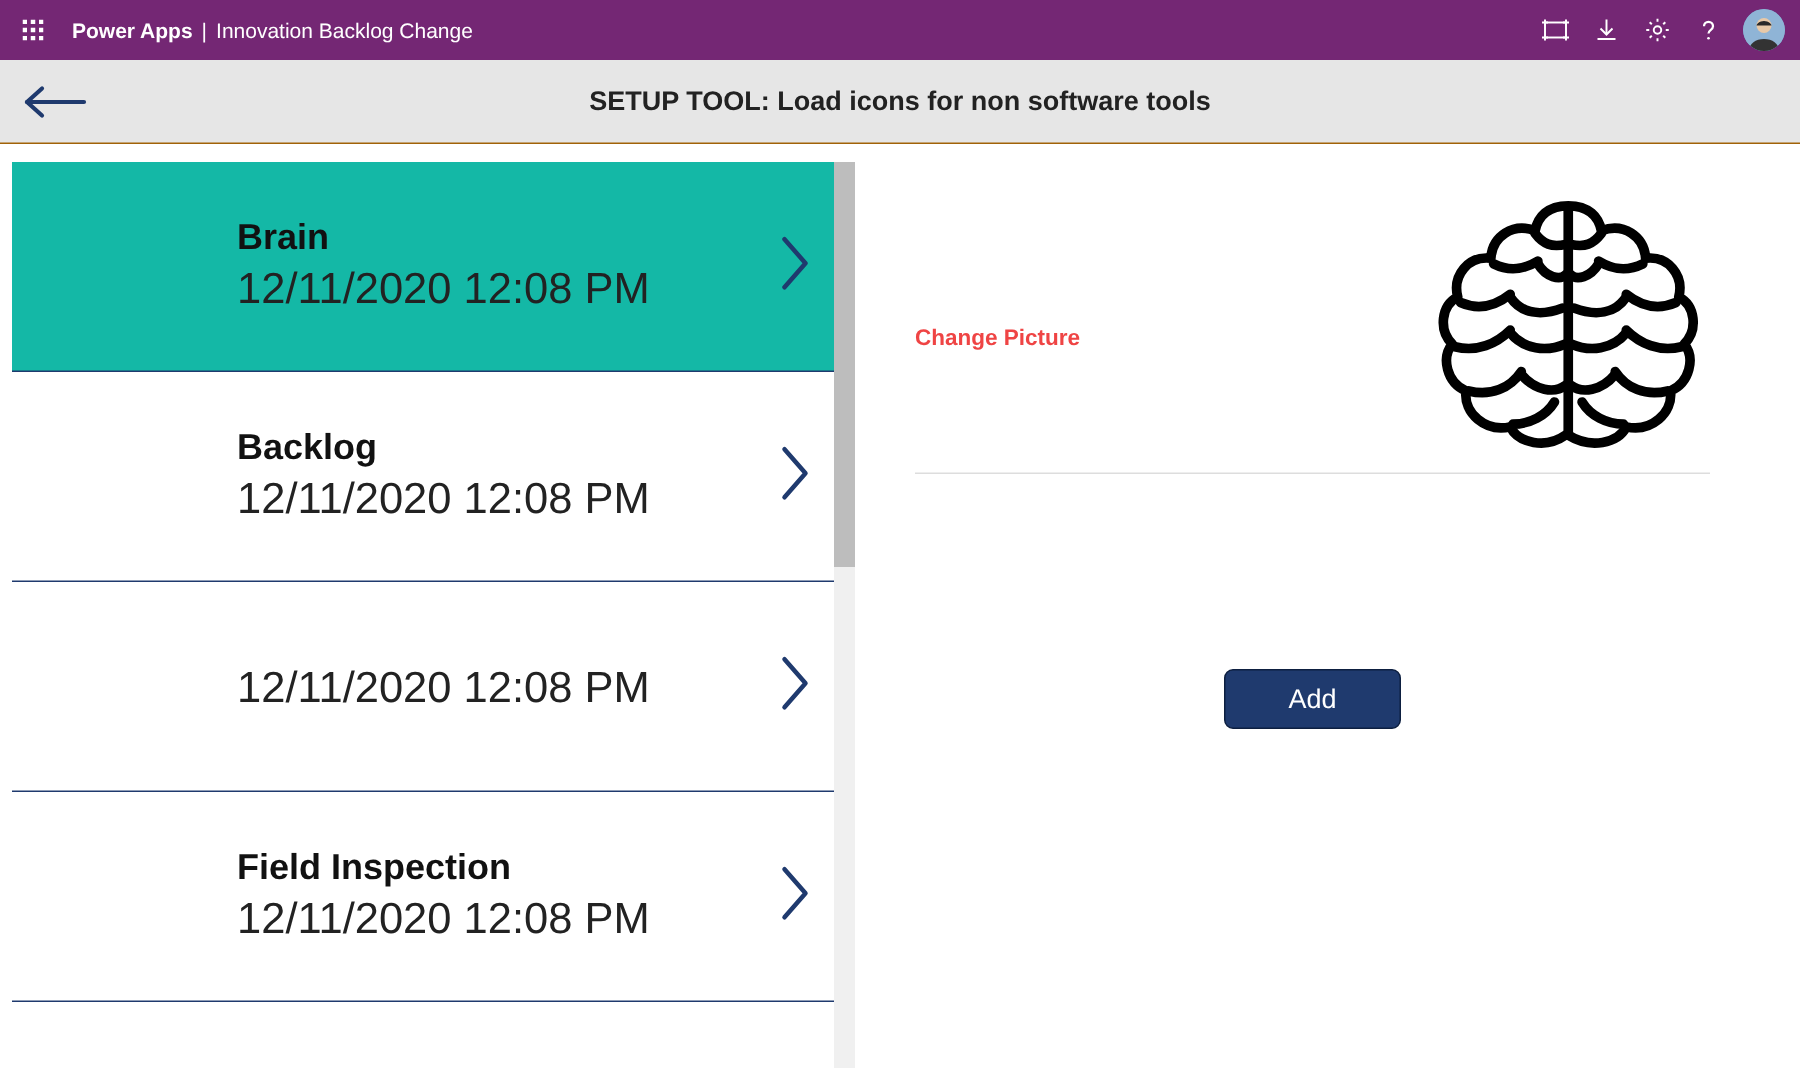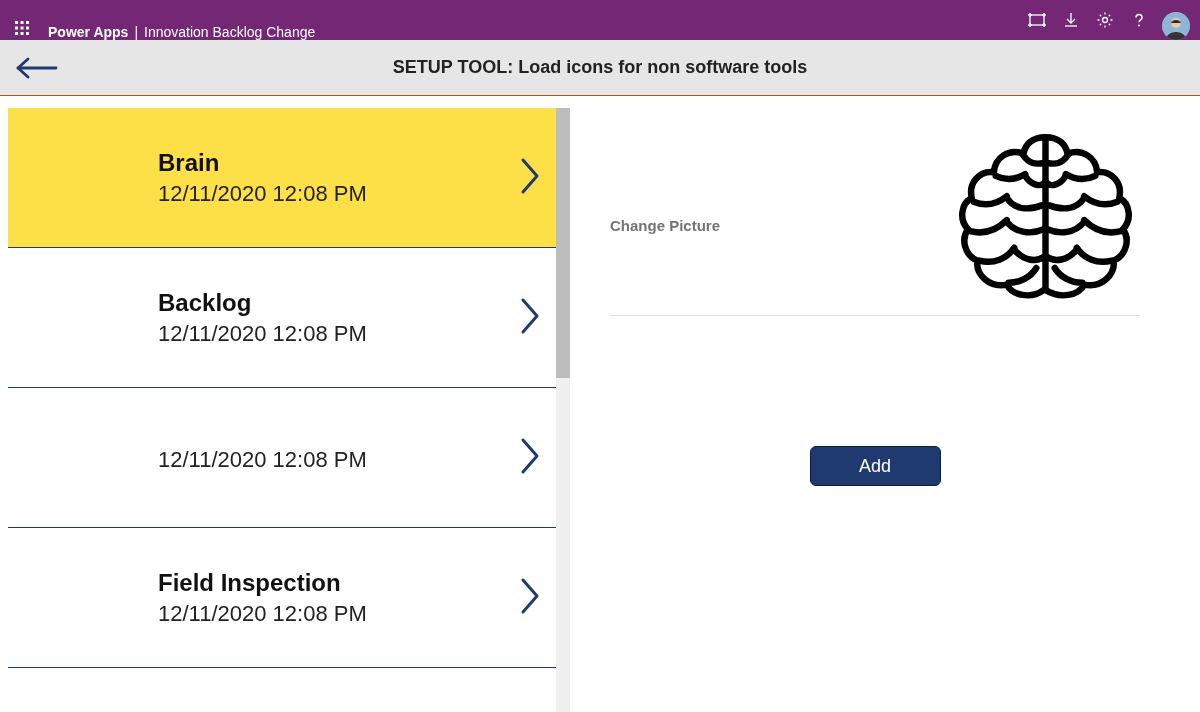--- a/index.html
+++ b/index.html
@@ -4,21 +4,21 @@
 <style>
   * { box-sizing: border-box; margin: 0; padding: 0; }
   html, body { width: 1200px; height: 712px; font-family: "Segoe UI", Arial, sans-serif; overflow: hidden; background: #fff; }
   
   
   .top-bar {
     height: 40px;
     background: #742774;
     color: #fff;
     display: flex;
-    align-items: flex-end;
+    align-items: center;
     padding: 0 10px;
     font-size: 14px;
   }
   .top-bar .waffle { width: 24px; height: 24px; display:flex; align-items:center; justify-content:center; margin-right: 14px; }
   .top-bar .brand { font-weight: 600; }
   .top-bar .divider { margin: 0 6px; font-weight: 300; }
   .top-bar .app-name { font-weight: 400; }
   .top-bar .spacer { flex: 1; }
   .top-bar .hicon { width: 34px; height: 40px; display:flex; align-items:center; justify-content:center; cursor:pointer; }
   .top-bar .avatar { width: 28px; height: 28px; border-radius: 50%; background: #7da6cc; margin-left:6px; overflow:hidden; display:flex; align-items:flex-end; justify-content:center; }
@@ -71,29 +71,29 @@
   .list-item {
     height: 140px;
     border-bottom: 1.5px solid #1f3a6e;
     display: flex;
     align-items: center;
     padding-left: 150px;
     position: relative;
     cursor: pointer;
   }
   .list-item.selected {
-    background: #fde047;
+    background: #14b8a6;
   }
   .list-item .texts .name {
     font-size: 24px;
     font-weight: 600;
     color: #111;
   }
   .list-item .texts .date {
-    font-size: 22px;
+    font-size: 29px;
     color: #222;
     margin-top: 4px;
   }
   .list-item .chev {
     position: absolute;
     right: 18px;
     top: 50%;
     transform: translateY(-50%);
     color: #1f3a6e;
   }
@@ -123,38 +123,38 @@
   .detail-row {
     display: flex;
     align-items: center;
     border-bottom: 1px solid #ddd;
     padding: 8px 0 8px 0;
     min-height: 200px;
   }
   .change-label {
     font-size: 15px;
     font-weight: 600;
-    color: #737373;
+    color: #ef4444;
     margin-top: 20px;
   }
   .brain-holder {
     margin-left: auto;
     width: 190px;
     height: 180px;
     display:flex;
     align-items:center;
     justify-content:center;
   }
   .add-row {
     display:flex;
     justify-content:center;
     margin-top: 130px;
   }
   .add-btn {
-    width: 131px;
+    width: 118px;
     height: 40px;
     background: #1f3a6e;
     color: #fff;
     border: 1px solid #0d1f40;
     border-radius: 6px;
     font-size: 18px;
     font-weight: 400;
     cursor: pointer;
   }
 </style>

